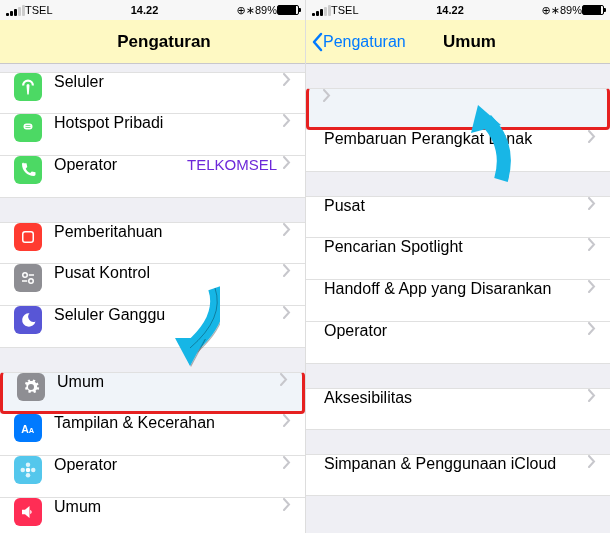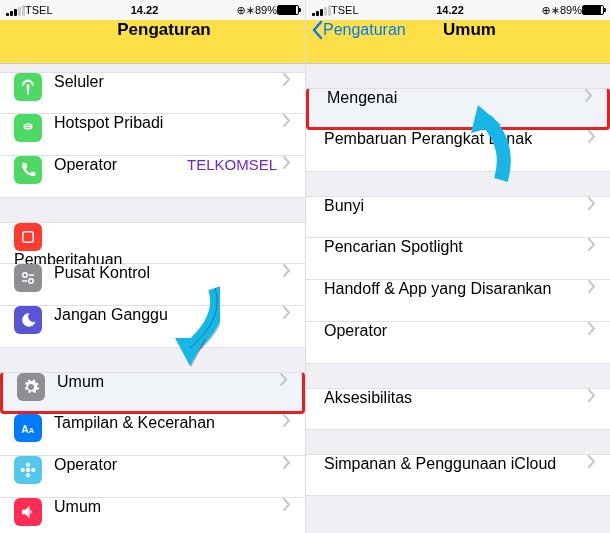--- a/index.html
+++ b/index.html
@@ -13,21 +13,21 @@
     .signal { display: flex; gap: 1px; align-items: flex-end; }
     .signal span { width: 3px; background: #000; border-radius: 1px; }
     .signal span:nth-child(1){height:3px}
     .signal span:nth-child(2){height:5px}
     .signal span:nth-child(3){height:7px}
     .signal span:nth-child(4){height:9px;background:#ccc}
     .signal span:nth-child(5){height:11px;background:#ccc}
     .battery { width: 22px; height: 10px; border: 1px solid #000; border-radius: 2px; position: relative; }
     .battery::after { content:''; position:absolute; right:-3px; top:2px; width:2px; height:4px; background:#000; border-radius:0 1px 1px 0; }
     .battery-fill { height:100%; width:89%; background:#000; }
-    .nav { height: 44px; display: flex; align-items: flex-start; justify-content: center; position: relative; background:#fde047; border-bottom:1px solid #c8c7cc;padding-left:23px; }
+    .nav { height: 44px; display: flex; align-items: center; justify-content: center; position: relative; background:#fef9c3; border-bottom:1px solid #c8c7cc;padding-left:23px; }
     .nav-title { font-size: 17px; font-weight: 600; }
     .nav-back { position: absolute; left: 5px; display: flex; align-items: center; color: #007aff; font-size: 16px; }
     .nav-back svg { width: 12px; height: 20px; }
     .list { }
     .group-gap { height: 24px; }
     .row { background: #fff; display: flex; align-items: flex-start; height: 42px; padding: 0 14px; border-bottom: 1px solid #e0e0e0; position: relative; }
     .row:first-of-type { border-top: 1px solid #e0e0e0; }
     .icon-box { width: 28px; height: 28px; border-radius: 6px; margin-right: 12px; display: flex; align-items: center; justify-content: center; flex-shrink: 0; }
     .icon-box svg { width: 18px; height: 18px; fill: #fff; }
     .row-label { flex: 1; font-size: 16px; color: #000; }
@@ -104,21 +104,21 @@
           </div>
           <div class="row-label">Operator</div>
           <div class="row-detail">TELKOMSEL</div>
           <div class="chevron">
             <svg viewBox="0 0 8 13">
               <path d="M1 1l5 5.5L1 12" stroke="#c7c7cc" stroke-width="2" fill="none" stroke-linecap="round"></path>
             </svg>
           </div>
         </div>
         <div class="group-gap"></div>
-        <div class="row" style="border-top: 1px solid rgb(224, 224, 224); flex-direction: column;">
+        <div class="row" style="border-top: 1px solid rgb(224, 224, 224);">
           <div class="icon-box" style="background:#ff3b30">
             <svg viewBox="0 0 24 24">
               <rect x="5" y="5" width="14" height="14" rx="3" fill="none" stroke="#fff" stroke-width="2"></rect>
             </svg>
           </div>
           <div class="row-label">Pemberitahuan</div>
           <div class="chevron">
             <svg viewBox="0 0 8 13">
               <path d="M1 1l5 5.5L1 12" stroke="#c7c7cc" stroke-width="2" fill="none" stroke-linecap="round"></path>
             </svg>
@@ -139,21 +139,21 @@
               <path d="M1 1l5 5.5L1 12" stroke="#c7c7cc" stroke-width="2" fill="none" stroke-linecap="round"></path>
             </svg>
           </div>
         </div>
         <div class="row">
           <div class="icon-box" style="background:#5856d6">
             <svg viewBox="0 0 24 24">
               <path d="M14 3a9 9 0 108 11 7 7 0 01-8-11z"></path>
             </svg>
           </div>
-          <div class="row-label">Jangan Ganggu</div>
+          <div class="row-label">Seluler Ganggu</div>
           <div class="chevron">
             <svg viewBox="0 0 8 13">
               <path d="M1 1l5 5.5L1 12" stroke="#c7c7cc" stroke-width="2" fill="none" stroke-linecap="round"></path>
             </svg>
           </div>
         </div>
         <div class="group-gap"></div>
         <div class="row highlight" style="border-top: 1px solid rgb(224, 224, 224);">
           <div class="icon-box" style="background:#8e8e93">
             <svg viewBox="0 0 24 24">
@@ -252,38 +252,37 @@
         <svg viewBox="0 0 12 20">
             <path d="M10 2 L3 10 L10 18" stroke="#007aff" stroke-width="2.5" fill="none" stroke-linecap="round" stroke-linejoin="round"></path>
           </svg>
         <span>Pengaturan</span>
       </div>
       <div class="nav-title">Umum</div>
     </div>
     <div class="list" id="right-list">
         <div class="group-gap"></div>
         <div class="row highlight" style="border-top: 1px solid rgb(224, 224, 224);">
-          <div class="row-label indent">Mengenai</div>
           <div class="chevron">
             <svg viewBox="0 0 8 13">
               <path d="M1 1l5 5.5L1 12" stroke="#c7c7cc" stroke-width="2" fill="none" stroke-linecap="round"></path>
             </svg>
           </div>
         </div>
         <div class="row">
           <div class="row-label indent">Pembaruan Perangkat Lunak</div>
           <div class="chevron">
             <svg viewBox="0 0 8 13">
               <path d="M1 1l5 5.5L1 12" stroke="#c7c7cc" stroke-width="2" fill="none" stroke-linecap="round"></path>
             </svg>
           </div>
         </div>
         <div class="group-gap"></div>
         <div class="row" style="border-top: 1px solid rgb(224, 224, 224);">
-          <div class="row-label indent">Bunyi</div>
+          <div class="row-label indent">Pusat</div>
           <div class="chevron">
             <svg viewBox="0 0 8 13">
               <path d="M1 1l5 5.5L1 12" stroke="#c7c7cc" stroke-width="2" fill="none" stroke-linecap="round"></path>
             </svg>
           </div>
         </div>
         <div class="row">
           <div class="row-label indent">Pencarian Spotlight</div>
           <div class="chevron">
             <svg viewBox="0 0 8 13">

